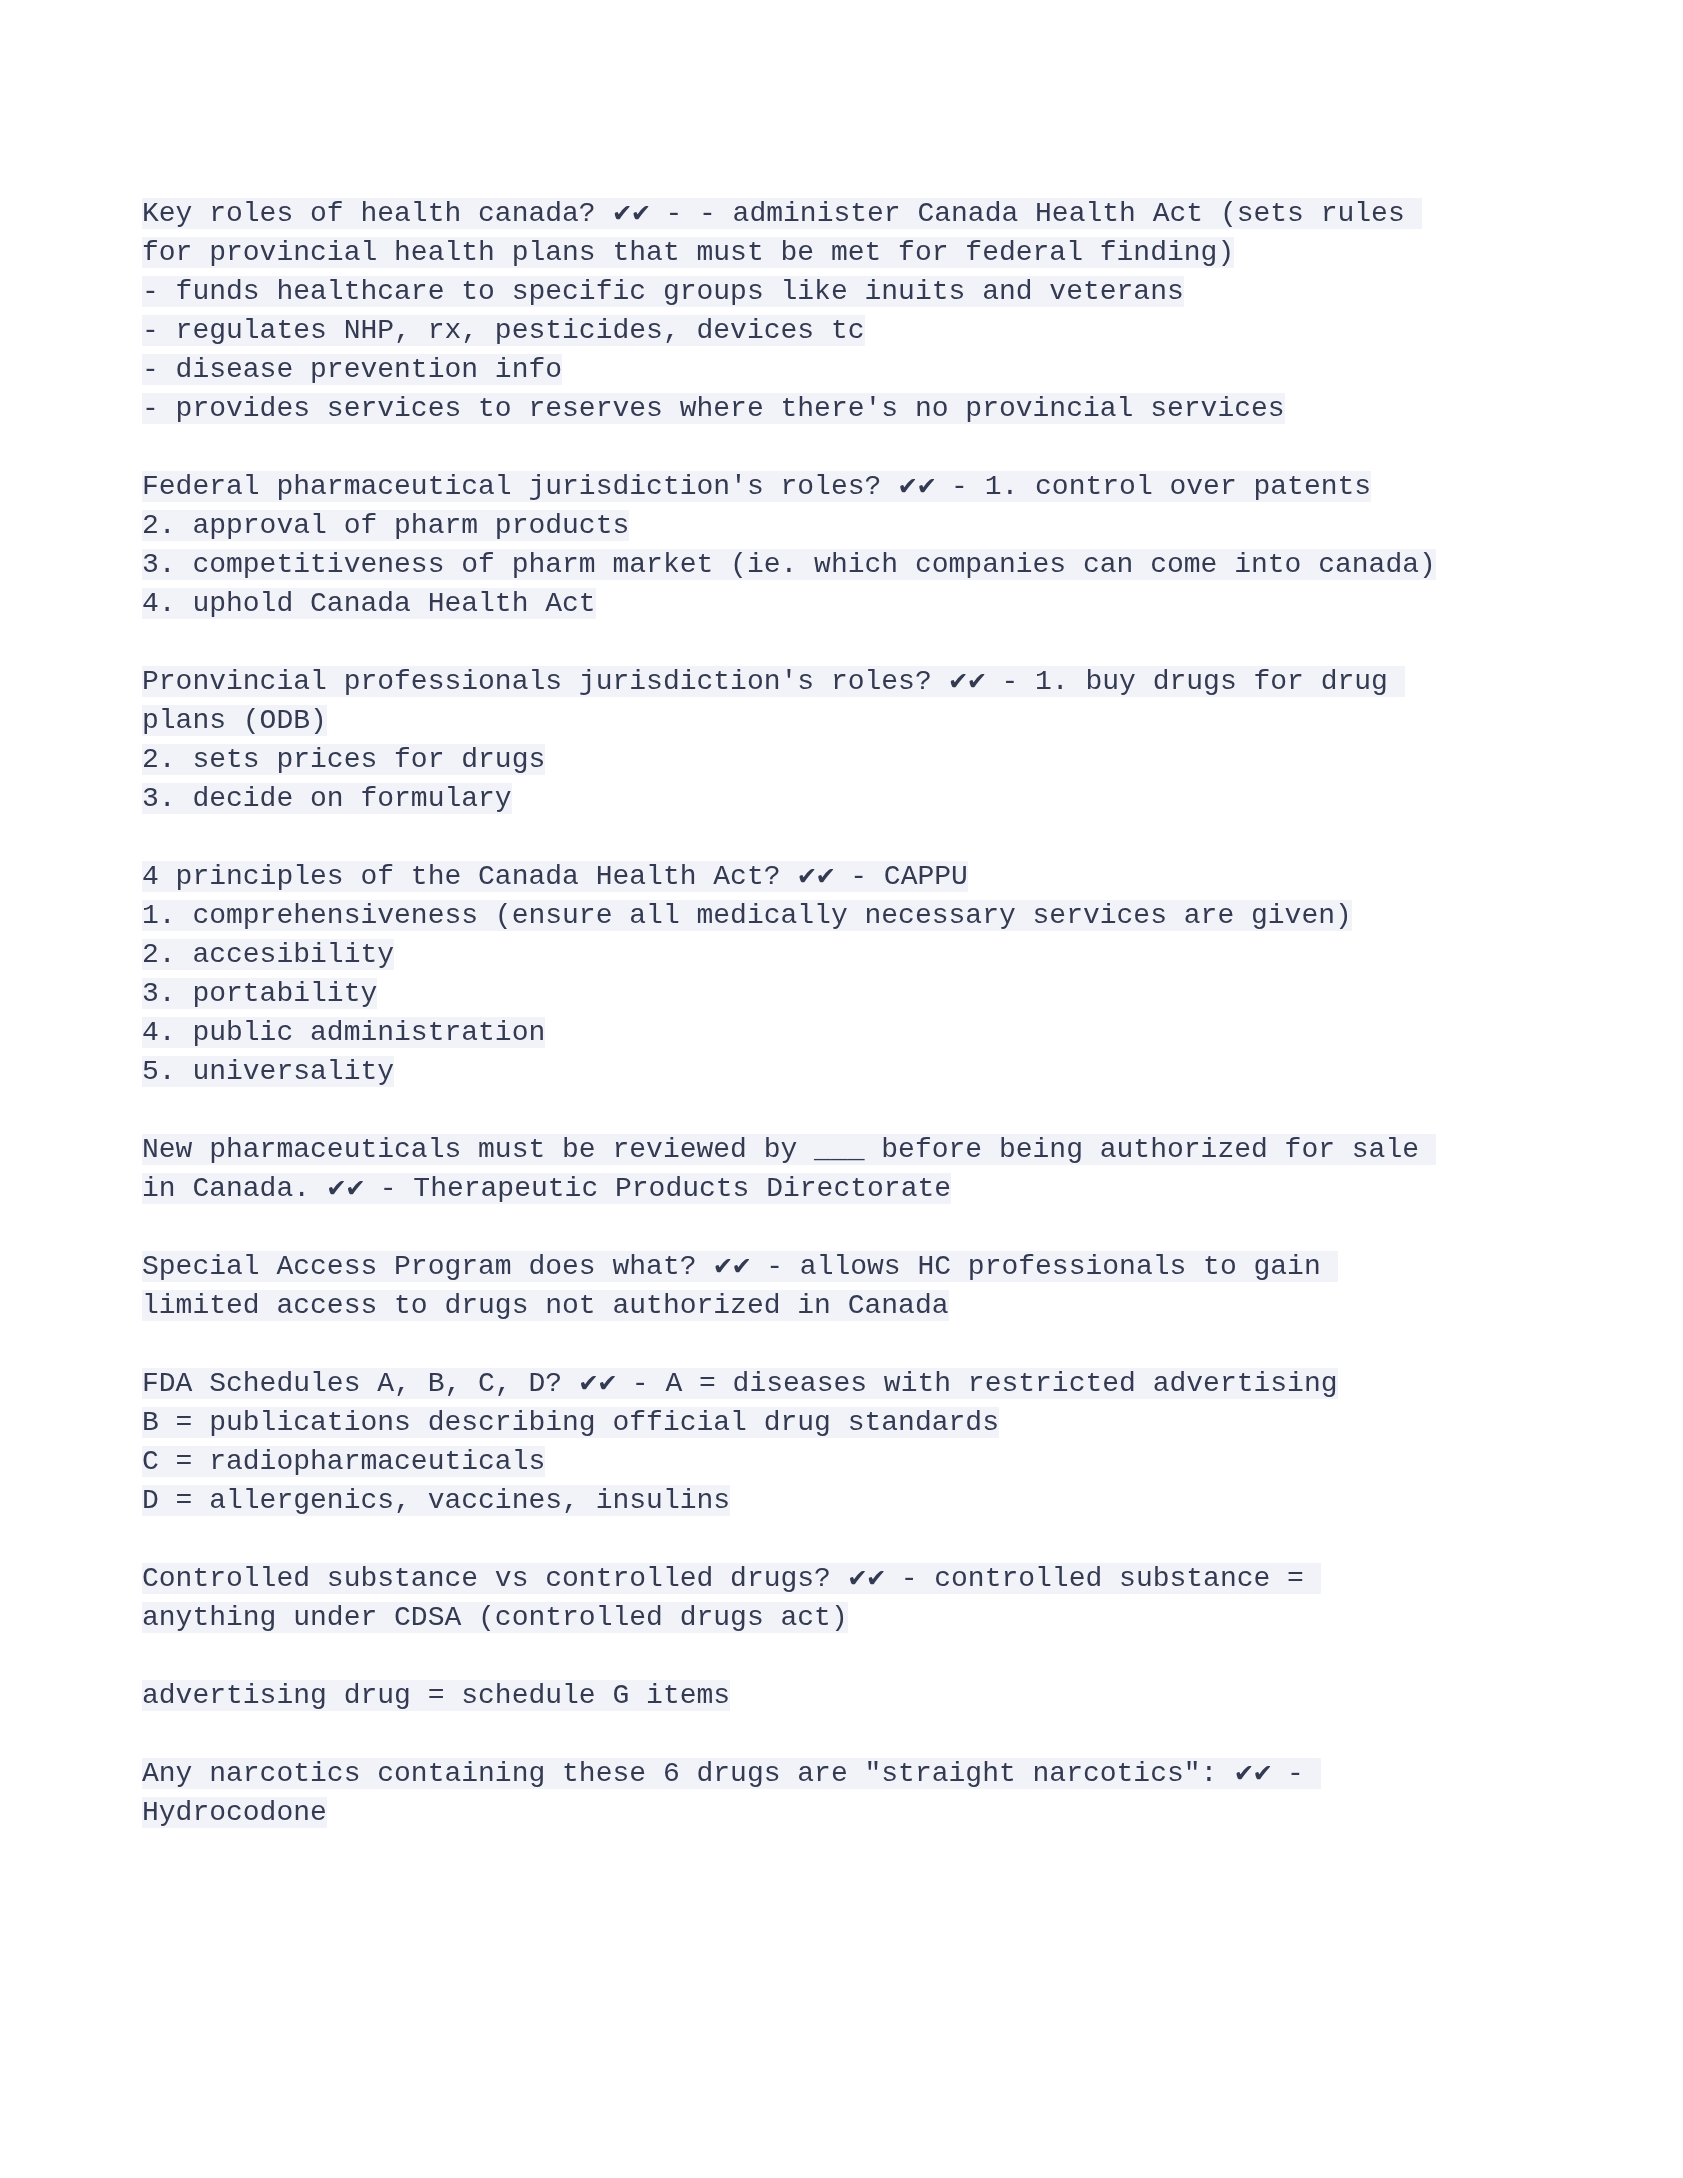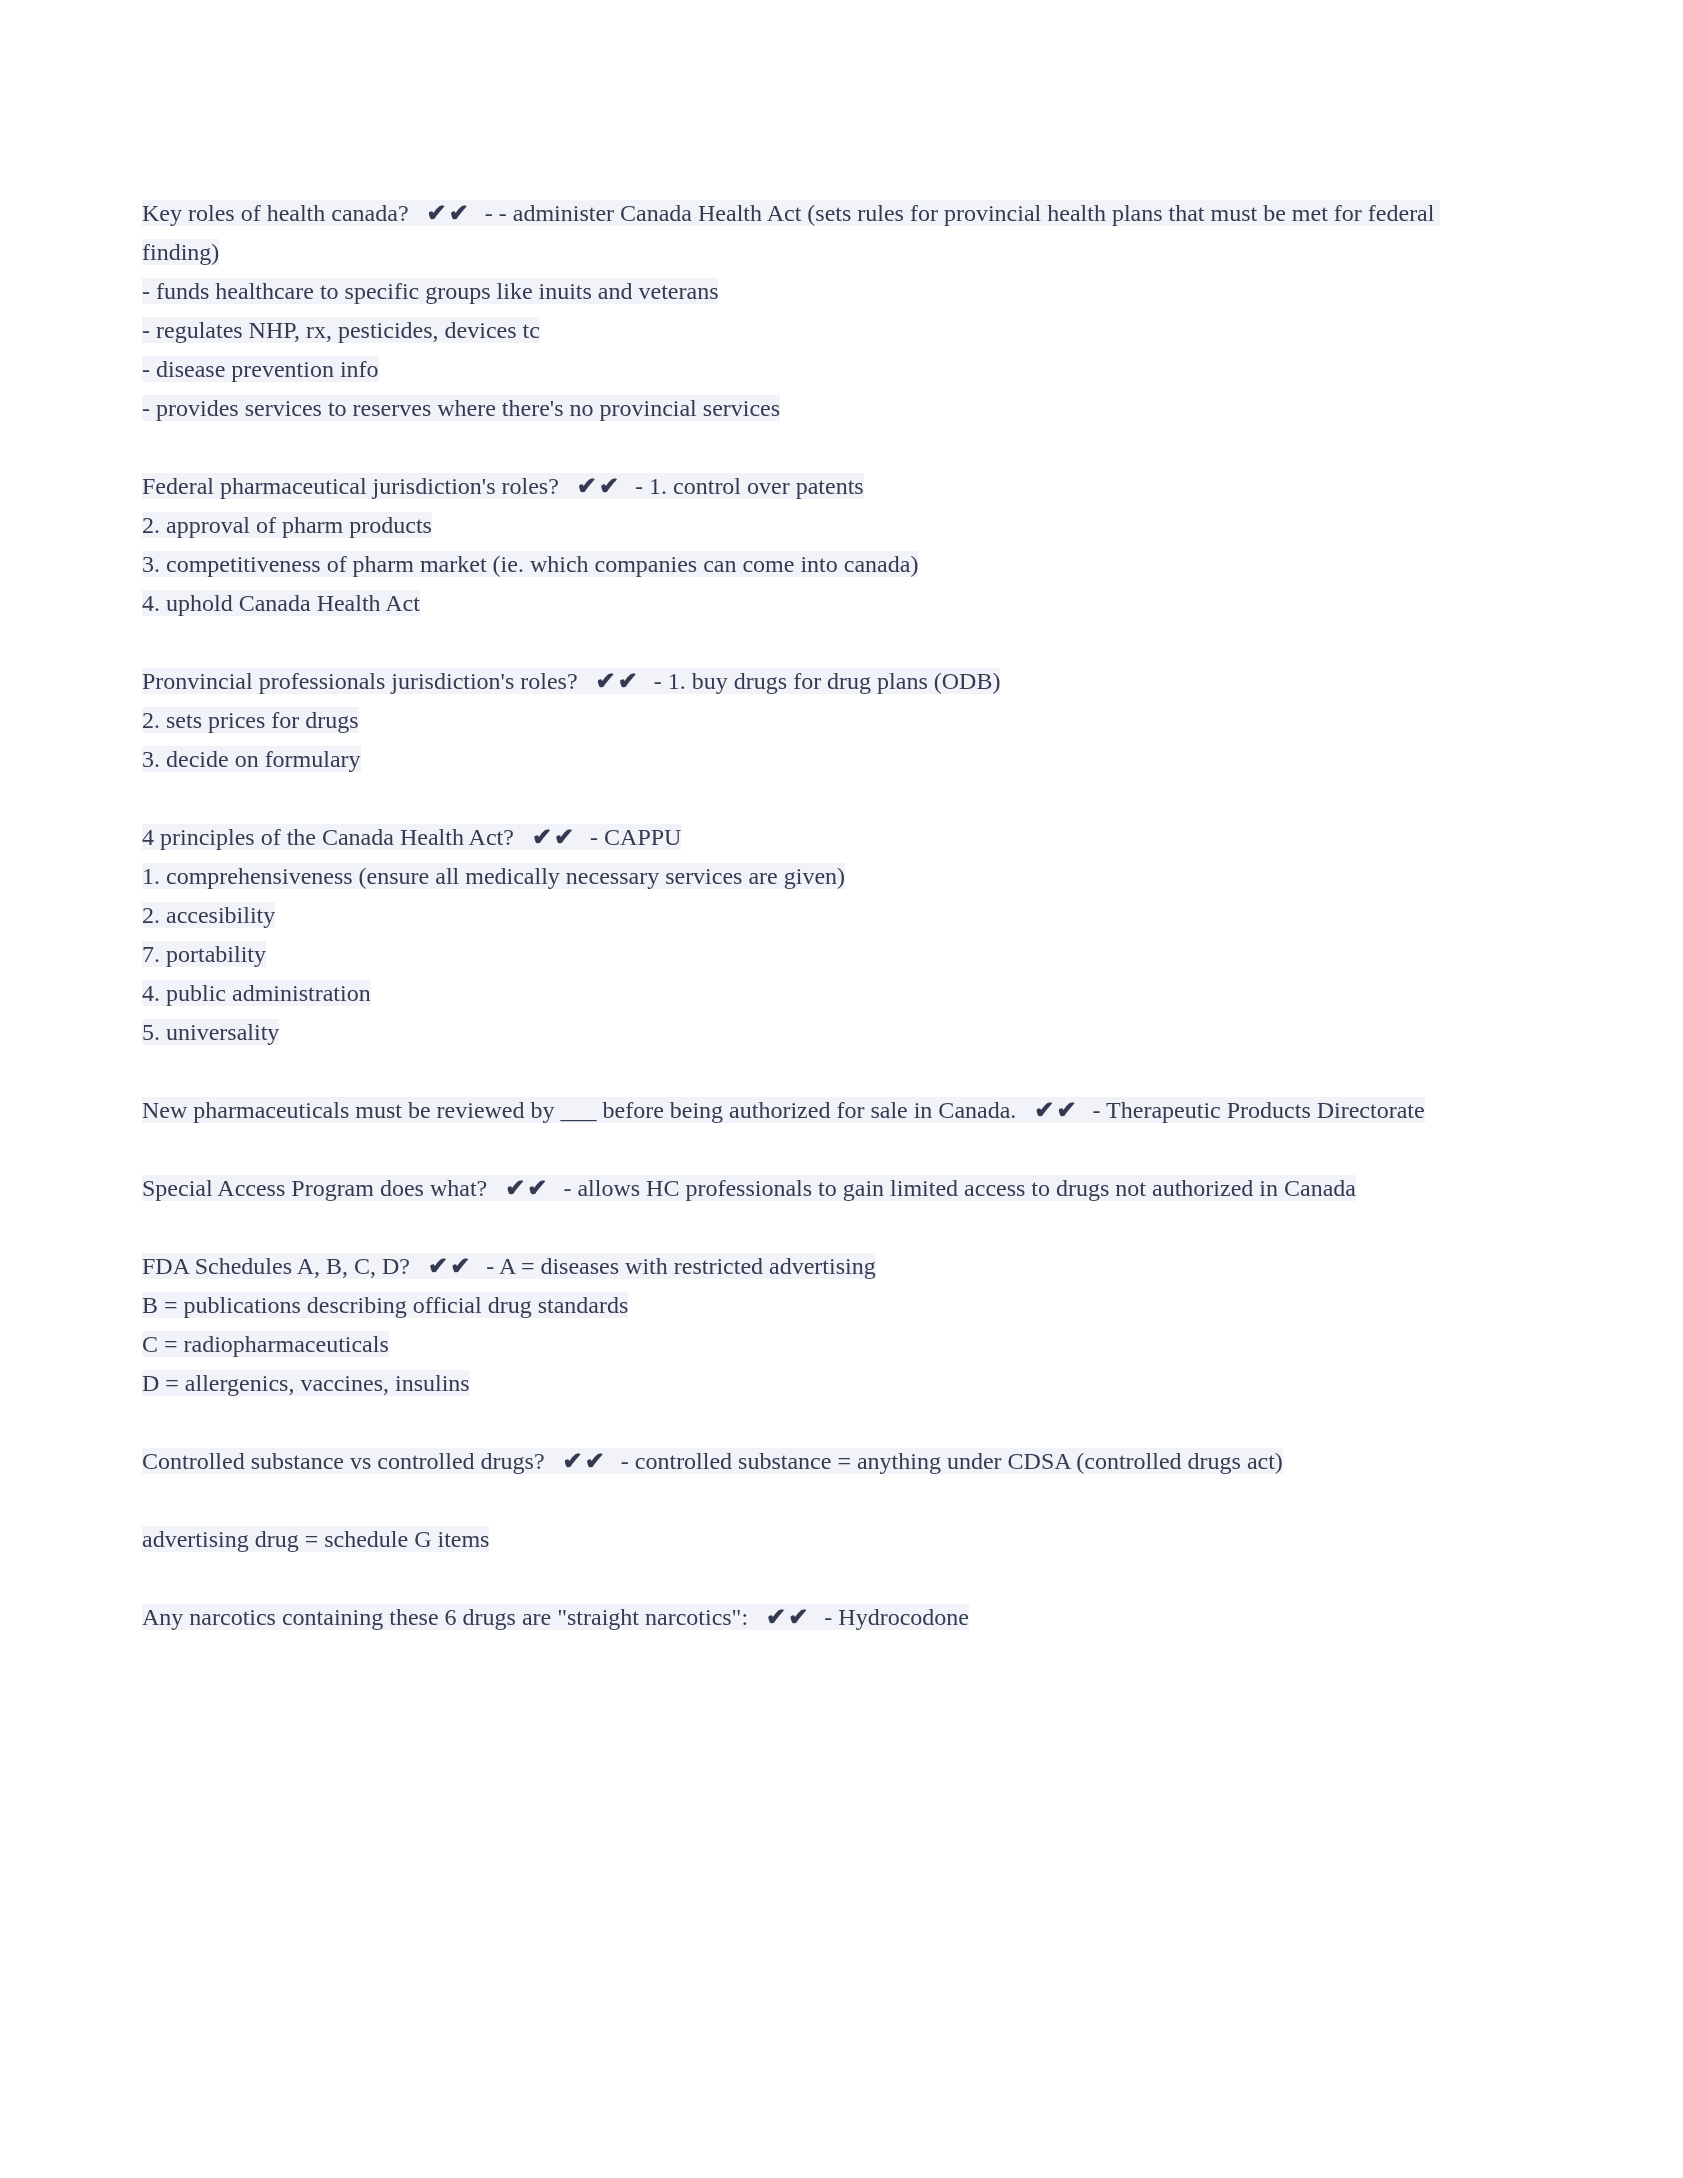--- a/index.html
+++ b/index.html
@@ -1,22 +1,22 @@
 <!DOCTYPE html>
 <html><head>
 <meta charset="utf-8">
 <style>
   html,body{margin:0;padding:0;background:#ffffff;}
   .page{
     position:relative;
     width:1683px;
     height:2178px;
     background:#ffffff;
-    font-family:Liberation Serif, serif;
-    font-size:24px;
+    font-family:Liberation Mono, monospace;
+    font-size:28px;
     line-height:39px;
     color:#333a52;
     overflow:hidden;
   }
   .doc-body{
     position:absolute;
     left:142px;
     top:194px;
     width:1312px;
   }
@@ -46,21 +46,21 @@
       <p class="qa-block"><span class="hl"><span>Federal pharmaceutical jurisdiction's roles?</span><span class="check">✔✔</span><span>- 1. control over patents
 2. approval of pharm products
 3. competitiveness of pharm market (ie. which companies can come into canada)
 4. uphold Canada Health Act</span></span></p>
       <p class="qa-block"><span class="hl"><span>Pronvincial professionals jurisdiction's roles?</span><span class="check">✔✔</span><span>- 1. buy drugs for drug plans (ODB)
 2. sets prices for drugs
 3. decide on formulary</span></span></p>
       <p class="qa-block"><span class="hl"><span>4 principles of the Canada Health Act?</span><span class="check">✔✔</span><span>- CAPPU
 1. comprehensiveness (ensure all medically necessary services are given)
 2. accesibility
-7. portability
+3. portability
 4. public administration
 5. universality</span></span></p>
       <p class="qa-block"><span class="hl"><span>New pharmaceuticals must be reviewed by ___ before being authorized for sale in Canada.</span><span class="check">✔✔</span><span>- Therapeutic Products Directorate</span></span></p>
       <p class="qa-block"><span class="hl"><span>Special Access Program does what?</span><span class="check">✔✔</span><span>- allows HC professionals to gain limited access to drugs not authorized in Canada</span></span></p>
       <p class="qa-block"><span class="hl"><span>FDA Schedules A, B, C, D?</span><span class="check">✔✔</span><span>- A = diseases with restricted advertising
 B = publications describing official drug standards
 C = radiopharmaceuticals
 D = allergenics, vaccines, insulins</span></span></p>
       <p class="qa-block"><span class="hl"><span>Controlled substance vs controlled drugs?</span><span class="check">✔✔</span><span>- controlled substance = anything under CDSA (controlled drugs act)</span></span></p>
       <p class="qa-block"><span class="hl"><span>advertising drug = schedule G items</span></span></p>

